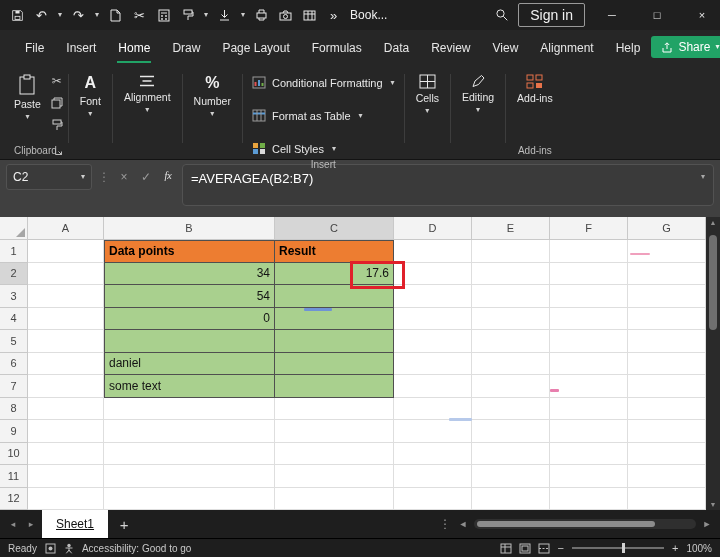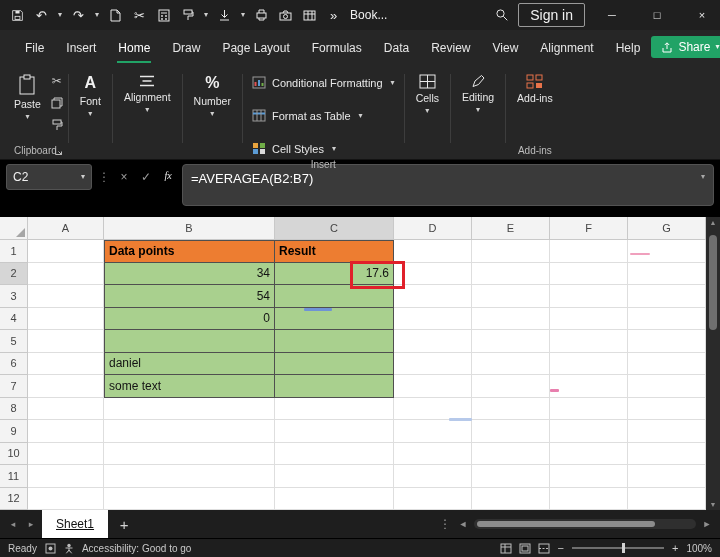--- a/index.html
+++ b/index.html
@@ -42,21 +42,21 @@
   .mini.glyph { font-size:12px; color:#cfcfcf; }
   .glabel { height:17px; display:flex; align-items:center; justify-content:center;
             font-size:10px; color:#bdbdbd; position:relative; }
   .glabel .launcher { position:absolute; right:2px; bottom:3px; }
   .rsep { width:1px; background:#3d3d3d; margin:8px 3px 16px; }
   .stylerow { display:flex; align-items:center; gap:6px; font-size:11px; color:#e8e8e8;
               height:21px; padding:0 6px; white-space:nowrap; }
   .stylerow .caret { margin-left:2px; }
 
   
-  .formulabar { height:57px; background:#000000; display:flex; align-items:flex-start;
+  .formulabar { height:57px; background:#404040; display:flex; align-items:flex-start;
                 padding:4px 6px 16px; gap:6px; flex:0 0 auto; }
   .namebox { width:86px; height:26px; background:#3a3a3a; border:1px solid #525252; border-radius:3px;
              color:#f0f0f0; font-size:12px; display:flex; align-items:center; padding:0 6px; gap:4px; }
   .namebox span:first-child { flex:1; }
   .vdots { color:#8a8a8a; font-size:12px; margin-top:6px; }
   .fbtn { color:#9a9a9a; font-size:12px; margin-top:6px; width:16px; text-align:center; }
   .fbtn.fx { color:#e8e8e8; font-style:italic; font-family:"Liberation Serif", serif; font-size:10px; }
   .formulainput { flex:1; height:42px; background:#3a3a3a; border:1px solid #525252; border-radius:4px;
                   color:#fff; font-size:13px; display:flex; align-items:flex-start; padding:6px 8px 0; }
   .formulainput span:first-child { flex:1; white-space:nowrap; }

